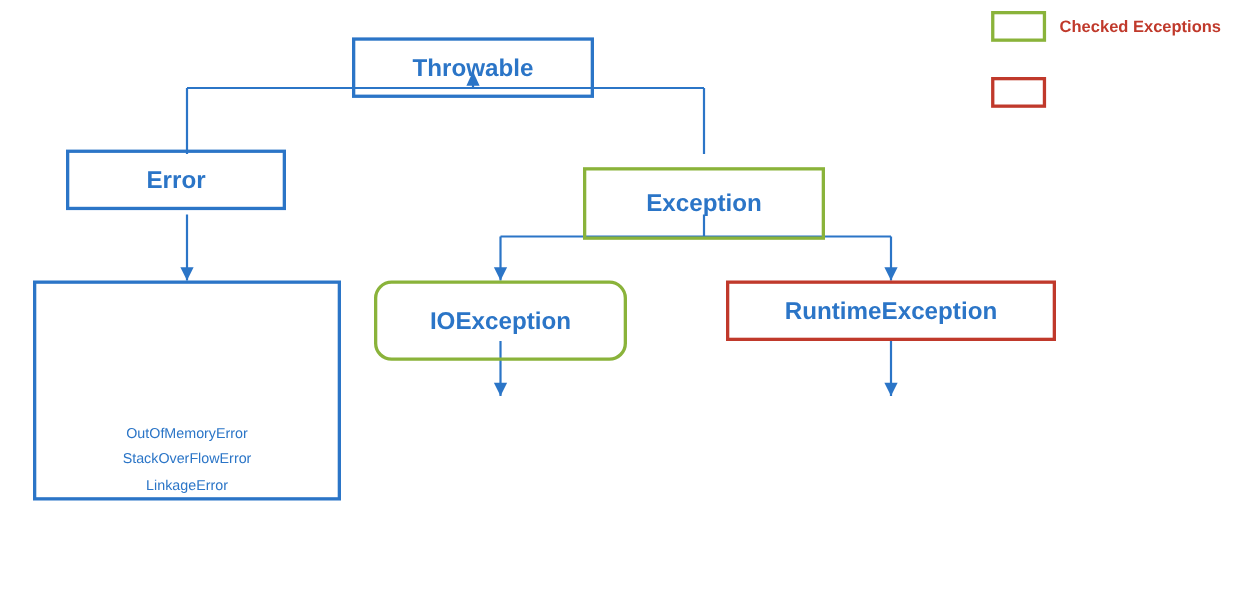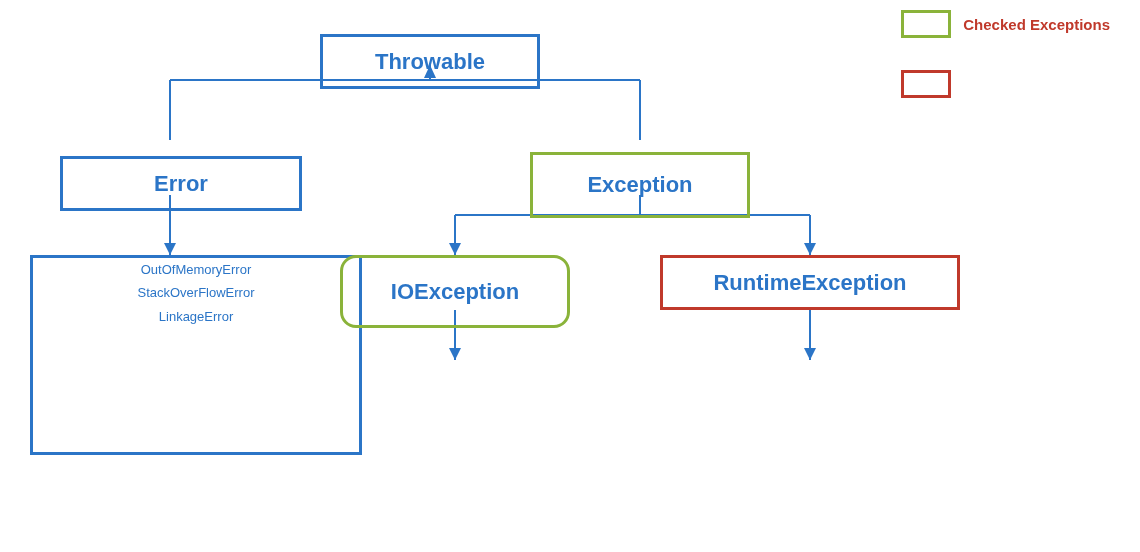--- a/index.html
+++ b/index.html
@@ -121,29 +121,29 @@
     <polygon points="810,360 804,348 816,348" fill="#2b75c7"></polygon>
 
     <line x1="170" y1="195" x2="170" y2="255" stroke="#2b75c7" stroke-width="2"></line>
     <polygon points="170,255 164,243 176,243" fill="#2b75c7"></polygon>
   </svg>
 
   <div class="box box-blue" style="left:320px; top:10px; width:220px; height:55px;margin-top:24px;">
     <span class="box-title">Throwable</span>
   </div>
 
-  <div class="box box-blue" style="left:60px; top:156px; width:242px; height:55px;">
+  <div class="box box-blue" style="left:60px; top:136px; width:200px; height:55px;">
     <span class="box-title">Error</span>
   </div>
 
   <div class="box box-green" style="left:530px; top:152px; width:220px; height:66px;align-items:center;">
     <span class="box-title">Exception</span>
   </div>
 
-  <div class="box box-blue" style="left:30px; top:255px; width:332px; height:200px; flex-direction:column; justify-content:flex-start;">
+  <div class="box box-blue" style="left:30px; top:255px; width:280px; height:200px; flex-direction:column; justify-content:flex-end;">
     <div class="box-list">
       OutOfMemoryError<br>StackOverFlowError<br>LinkageError
     </div>
   </div>
 
   <div class="box box-green" style="left:340px; top:255px; width:230px; height:73px;border-radius:16px;">
     <span class="box-title">IOException</span>
   </div>
 
   <div class="box box-red" style="left:660px; top:255px; width:300px; height:55px;">

